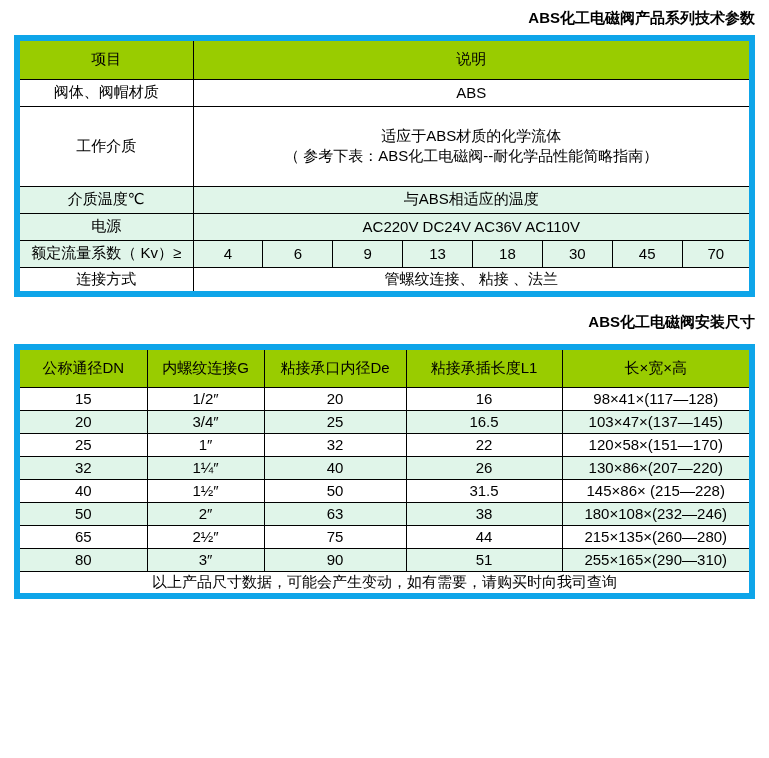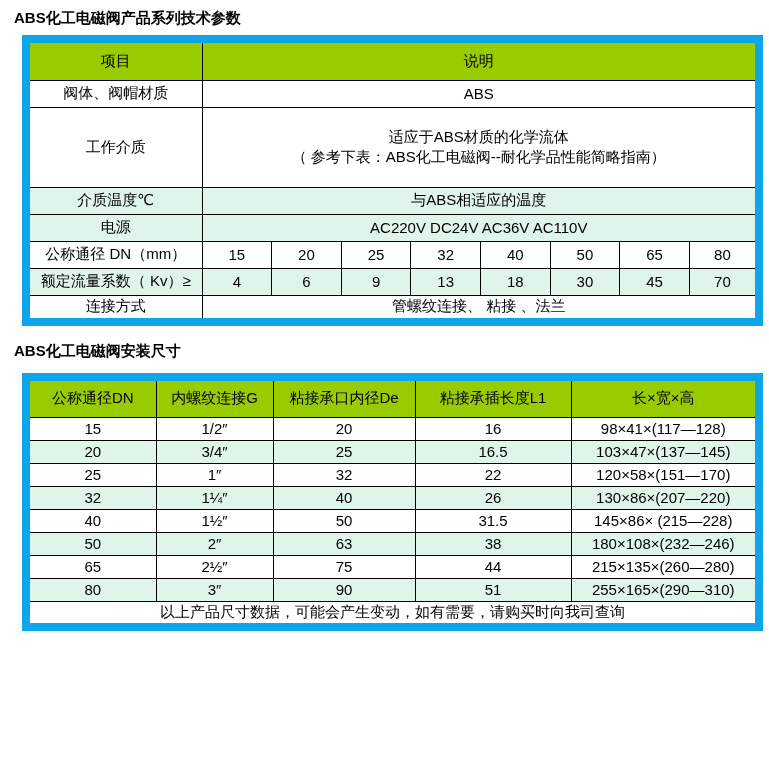--- a/index.html
+++ b/index.html
@@ -1,20 +1,20 @@
 <!DOCTYPE html>
 <html><head>
 <meta charset="utf-8">
 <style>
   html,body{margin:0;padding:0;background:#fff;}
   body{width:769px;font-family:"Liberation Sans","DejaVu Sans",sans-serif;color:#000;}
   .page{width:741px;margin:0 auto;}
-  .tbl-title{text-align:left;font-size:15px;font-weight:bold;margin:0;padding:9px 0 7px 0;}
+  .tbl-title{text-align:right;font-size:15px;font-weight:bold;margin:0;padding:9px 0 7px 0;}
   .tbl-title.second{padding:16px 0 12px 0;}
-  table{width:741px;border-collapse:collapse;table-layout:fixed;border:8px solid #0ea5e9;margin-left:8px;}
+  table{width:741px;border-collapse:collapse;table-layout:fixed;border:6px solid #0ea5e9;}
   td,th{border:1px solid #000;text-align:center;vertical-align:middle;font-size:15px;font-weight:normal;padding:1px 4px;overflow:hidden;word-break:break-all;}
   .hdr{background:#99CC00;}
   .mint{background:#E0F5E9;}
   .white{background:#ffffff;}
   .spec .row-head{height:41px;}
   .spec .r-std{height:27px;}
   .spec .r-tall{height:80px;}
   .spec .r-mid{height:48px;}
   .spec .r-num{height:27px;}
   .b{font-weight:normal;}
@@ -58,31 +58,20 @@
         <span class="val-line"><span>（ 参考下表：</span><span class="b">ABS化工电磁阀--耐化学品性能简略指南</span><span class="b">）</span></span>
       </td>
     </tr>
     <tr class="r-std mint">
       <td>介质温度℃</td>
       <td colspan="8">与ABS相适应的温度</td>
     </tr>
     <tr class="r-std mint">
       <td>电源</td>
       <td colspan="8">AC220V DC24V AC36V AC110V</td>
-    </tr>
-    <tr class="r-num white">
-      <td>公称通径 DN（mm）</td>
-      <td>15</td>
-      <td>20</td>
-      <td>25</td>
-      <td>32</td>
-      <td>40</td>
-      <td>50</td>
-      <td>65</td>
-      <td>80</td>
     </tr>
     <tr class="r-num mint">
       <td>额定流量系数（ Kv）≥</td>
       <td>4</td>
       <td>6</td>
       <td>9</td>
       <td>13</td>
       <td>18</td>
       <td>30</td>
       <td>45</td>

